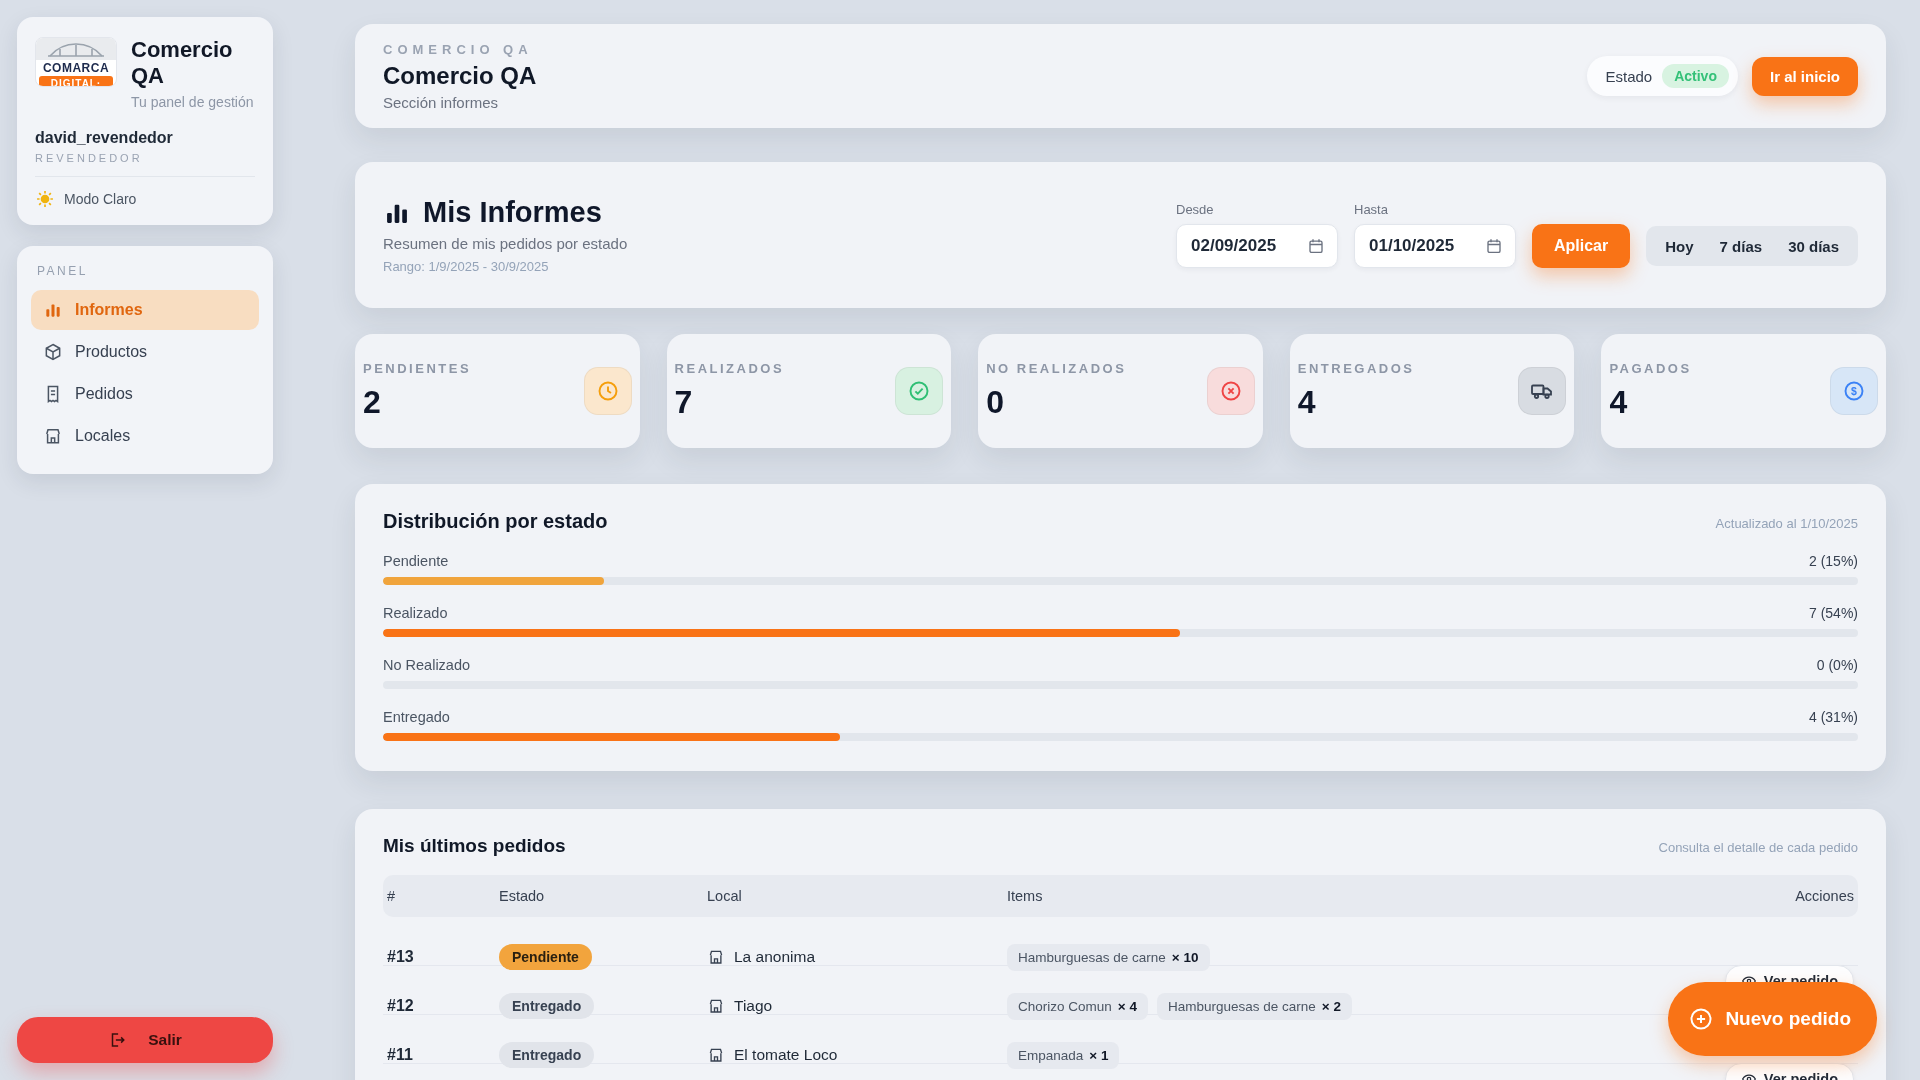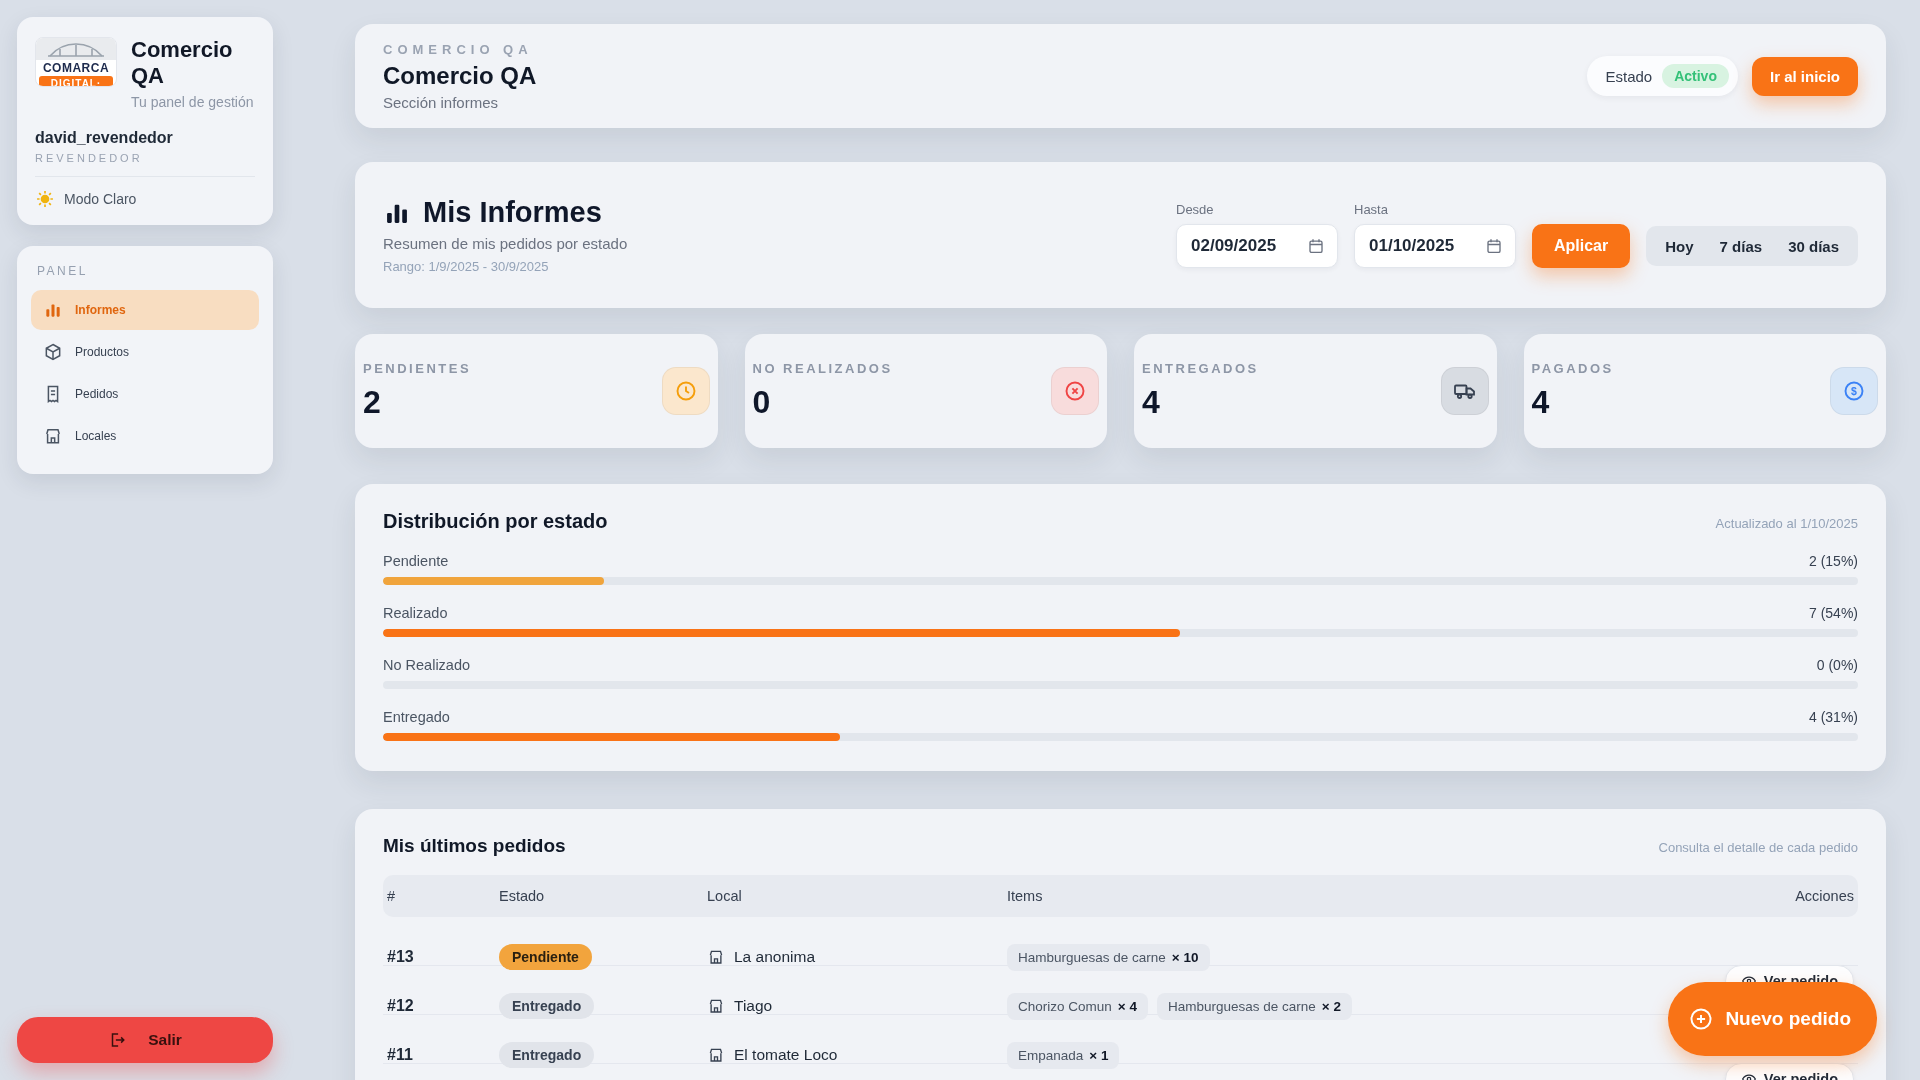--- a/index.html
+++ b/index.html
@@ -24,21 +24,21 @@
   .logo-digital { background:#f97316; color:#fff; font-size:10px; font-weight:bold; letter-spacing:1px; text-align:center; padding:2px 0; margin:0 3px 3px; border-radius:3px; }
   .brand-title { font-size:22px; font-weight:bold; color:#111827; line-height:1.2; }
   .brand-subtitle { font-size:14px; color:#8d96a6; margin-top:4px; line-height:1.25; }
   .user-name { font-size:16px; font-weight:bold; margin-top:18px; color:#1f2937; }
   .user-role { font-size:11px; letter-spacing:3px; color:#9aa3b2; margin-top:5px; }
   .divider { height:1px; background:#e2e6ec; margin:12px 0; }
   .theme-toggle { display:flex; align-items:center; gap:9px; font-size:14px; color:#4b5563; cursor:pointer; }
 
   .nav-card { margin-top:21px; padding:16px 14px; }
   .panel-label { font-size:12px; letter-spacing:2.5px; color:#96a0b0; margin:2px 0 12px 6px; }
-  .nav-item { display:flex; align-items:center; gap:12px; height:40px; border-radius:10px; padding:0 12px; font-size:12px; color:#374151; cursor:pointer; margin-bottom:2px; }
+  .nav-item { display:flex; align-items:center; gap:12px; height:40px; border-radius:10px; padding:0 12px; font-size:16px; color:#374151; cursor:pointer; margin-bottom:2px; }
   .nav-item .nav-ic { width:20px; height:20px; color:#4b5563; }
   .nav-item.active { background:#f8ddc1; color:#e0660f; font-weight:bold; }
   .nav-item.active .nav-ic { color:#e0660f; }
 
   .side-spacer { flex:1; }
   .logout-btn { height:46px; border:none; border-radius:21px; background:#ee4744; color:#38100e; font-family:inherit;
     font-size:15.5px; font-weight:bold; display:flex; align-items:center; justify-content:center; gap:22px; cursor:pointer;
     box-shadow:0 10px 20px rgba(238,71,68,.35); }
 
   
@@ -299,20 +299,32 @@
       </div>
       <div class="stat-chip chip-pending">
         <svg width="24" height="24" viewBox="0 0 24 24" fill="none" stroke="currentColor" stroke-width="1.9">
           <circle cx="12" cy="12" r="8.5"></circle>
             <path d="M12 7.5V12l3 2"></path>
         </svg>
       </div>
     </div>
     <div class="card stat-card">
       <div class="stat-texts">
+        <span class="stat-label">REALIZADOS</span>
+        <span class="stat-value">7</span>
+      </div>
+      <div class="stat-chip chip-done">
+        <svg width="24" height="24" viewBox="0 0 24 24" fill="none" stroke="currentColor" stroke-width="1.9">
+          <circle cx="12" cy="12" r="8.5"></circle>
+            <path d="M8.4 12.3l2.4 2.4 4.8-5"></path>
+        </svg>
+      </div>
+    </div>
+    <div class="card stat-card">
+      <div class="stat-texts">
         <span class="stat-label">NO REALIZADOS</span>
         <span class="stat-value">0</span>
       </div>
       <div class="stat-chip chip-notdone">
         <svg width="24" height="24" viewBox="0 0 24 24" fill="none" stroke="currentColor" stroke-width="1.9">
           <circle cx="12" cy="12" r="8.5"></circle>
             <path d="M9.4 9.4l5.2 5.2M14.6 9.4l-5.2 5.2"></path>
         </svg>
       </div>
     </div>

